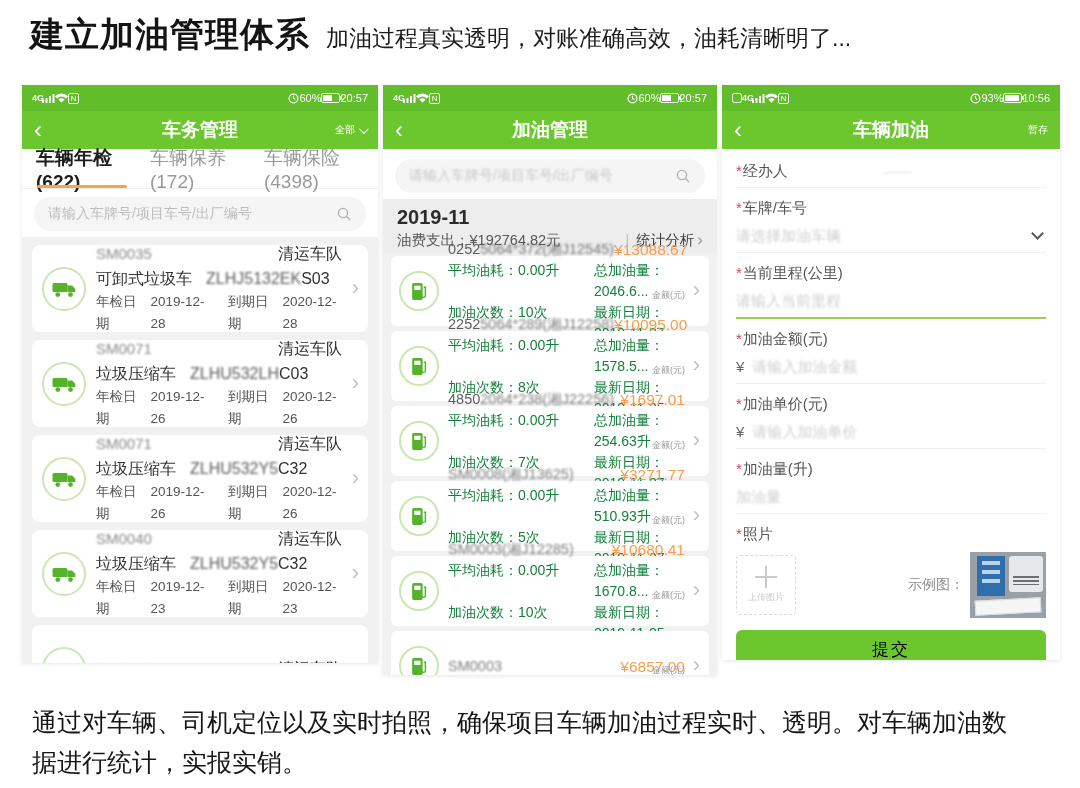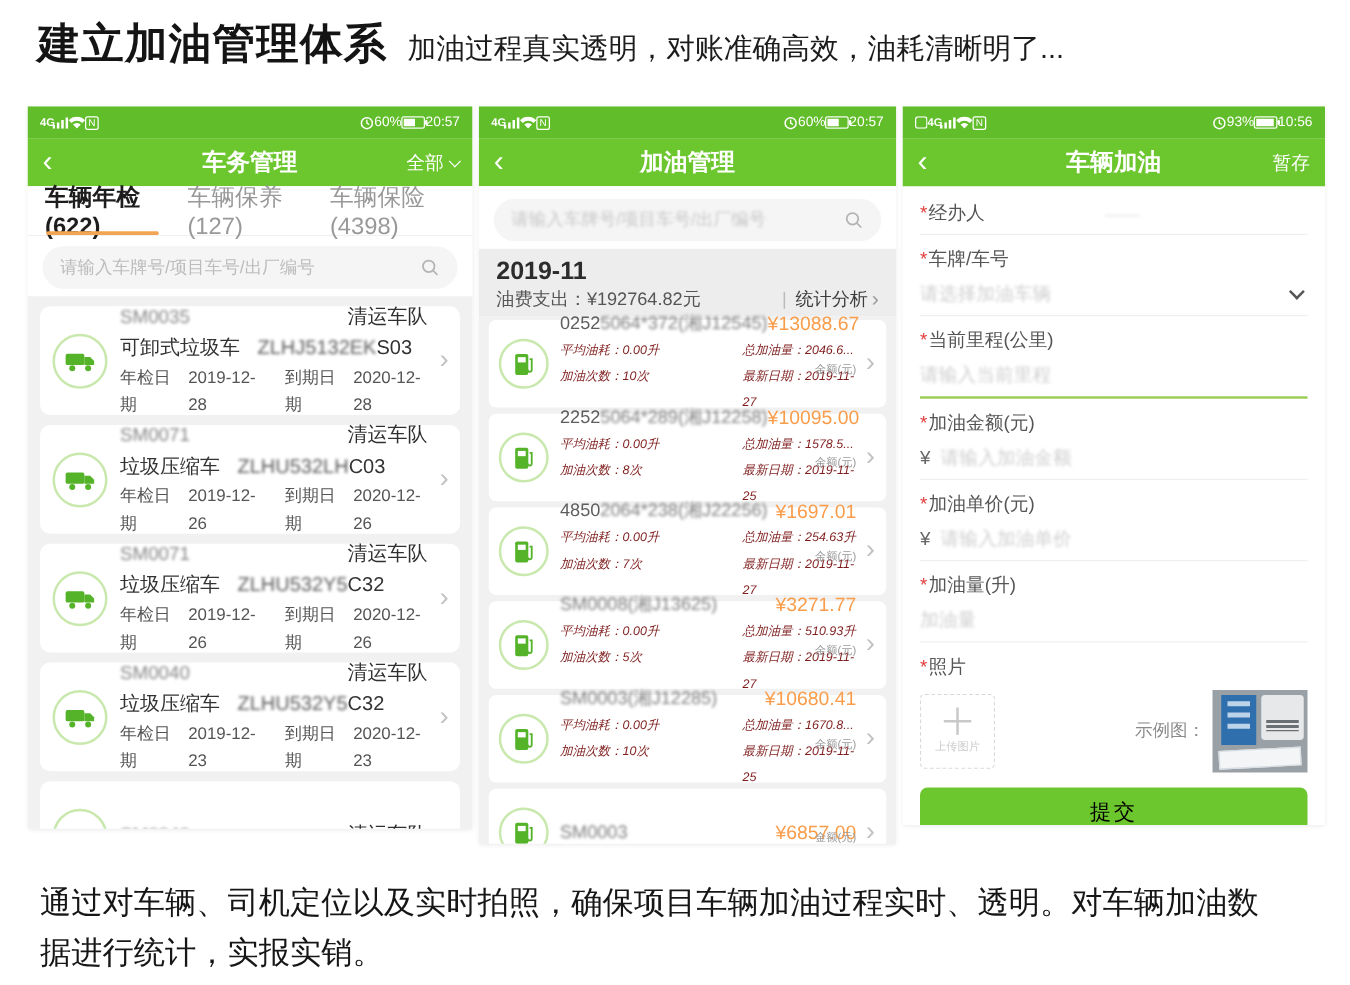--- a/index.html
+++ b/index.html
@@ -21,21 +21,21 @@
   .statusbar .sp { flex:1; }
   .net { font-size:9px; font-weight:bold; margin-right:-2px; }
   .nfc { width:11px; height:11px; border:1px solid #fff; border-radius:2px; font-size:8px; line-height:9px; text-align:center; display:inline-block; }
   .batt { width:19px; height:10px; border:1px solid rgba(255,255,255,.95); border-radius:2px; padding:1px; position:relative; }
   .batt i { display:block; height:100%; background:#fff; }
   .batt::after { content:""; position:absolute; right:-3px; top:2px; width:2px; height:4px; background:#fff; border-radius:1px; }
 
   .navbar { height:38px; background:#6cc62e; display:flex; align-items:center; color:#fff; padding:0 12px; }
   .nav-back { font-size:24px; line-height:1; width:46px; cursor:pointer; }
   .nav-title { flex:1; text-align:center; font-size:19px; font-weight:600; }
-  .nav-right { width:46px; text-align:left; font-size:15px; display:flex; justify-content:flex-end; align-items:center; gap:4px; }
+  .nav-right { width:46px; text-align:left; font-size:10px; display:flex; justify-content:flex-end; align-items:center; gap:4px; }
   .caret { width:7px; height:7px; border-right:1.5px solid #fff; border-bottom:1.5px solid #fff; transform:rotate(45deg) translateY(-2px); }
 
   
   .tabs { height:40px; display:flex; align-items:stretch; gap:22px; padding:0 14px; background:#fff; border-bottom:1px solid #f0f0f0; }
   .tab { display:flex; align-items:center; font-size:19px; color:#999; position:relative; }
   .tab.active { color:#1d1d1d; font-weight:700; }
   .tab.active::after { content:""; position:absolute; left:1px; right:1px; bottom:0; height:3px; background:#f2a654; border-radius:2px; }
 
   .searchwrap { background:#fff; padding:8px 12px 6px; }
   #phone2 .searchwrap { padding:10px 12px 6px; }
@@ -63,21 +63,21 @@
   .s-stats .pipe { color:#bbb; margin-right:4px; }
   .s-stats .sc { color:#999; font-size:17px; }
 
   .rlist { background:#f1f1f1; padding:3px 8px; display:flex; flex-direction:column; gap:5px; }
   .rcard { background:#fff; border-radius:6px; padding:4px 24px 4px 8px; display:flex; align-items:center; gap:9px; position:relative; height:70px; flex:none; }
   .ricon { width:40px; height:40px; border-radius:50%; border:2px solid #c9e8ae; display:flex; align-items:center; justify-content:center; flex:none; }
   .rbody { flex:1; min-width:0; }
   .rrow1 { display:flex; justify-content:space-between; align-items:center; line-height:21px; }
   .rcode { font-size:14.5px; color:#5e5e5e; white-space:nowrap; }
   .ramt { font-size:15.5px; color:#f99d4b; white-space:nowrap; }
-  .rrow { display:flex; font-size:10px; color:#7f1d1d; line-height:21px;font-style:italic; }
+  .rrow { display:flex; font-size:14px; color:#15803d; line-height:21px; }
   .rrow .c1 { width:146px; flex:none; }
   .rtag { position:absolute; right:24px; top:33px; font-size:9px; color:#9a9a9a; }
 
   
   .form { padding:0 14px; }
   .frow-h { display:flex; align-items:center; padding:12px 0 6px; border-bottom:1px solid #f0f0f0; }
   .flabel { margin-top:10px; font-size:15px; color:#555; line-height:20px; }
   .star { color:#e23c3c; margin-right:1px; }
   .fph { margin-top:8px; padding-bottom:6px; border-bottom:1px solid #efefef; font-size:15px; color:#c3c3c3; line-height:20px; display:flex; align-items:center; position:relative; }
   .fph.greenline { border-bottom:2px solid #9ccd57; }
@@ -146,21 +146,21 @@
     <div class="navbar">
       <span class="nav-back">‹</span>
       <span class="nav-title">车务管理</span>
       <span class="nav-right">
           <span>全部</span>
           <span class="caret"></span>
         </span>
     </div>
     <div class="tabs">
       <div class="tab active">车辆年检(622)</div>
-      <div class="tab">车辆保养(127)</div>
+      <div class="tab">车辆保养(172)</div>
       <div class="tab">车辆保险(4398)</div>
     </div>
     <div class="searchwrap">
       <div class="searchpill">
         <span>请输入车牌号/项目车号/出厂编号</span>
         <svg class="sicon" width="16" height="16" viewBox="0 0 16 16">
             <circle cx="7" cy="7" r="4.6" fill="none" stroke="#b3b3b3" stroke-width="1.4"></circle>
             <line x1="10.5" y1="10.5" x2="14" y2="14" stroke="#b3b3b3" stroke-width="1.4"></line>
           </svg>
       </div>

